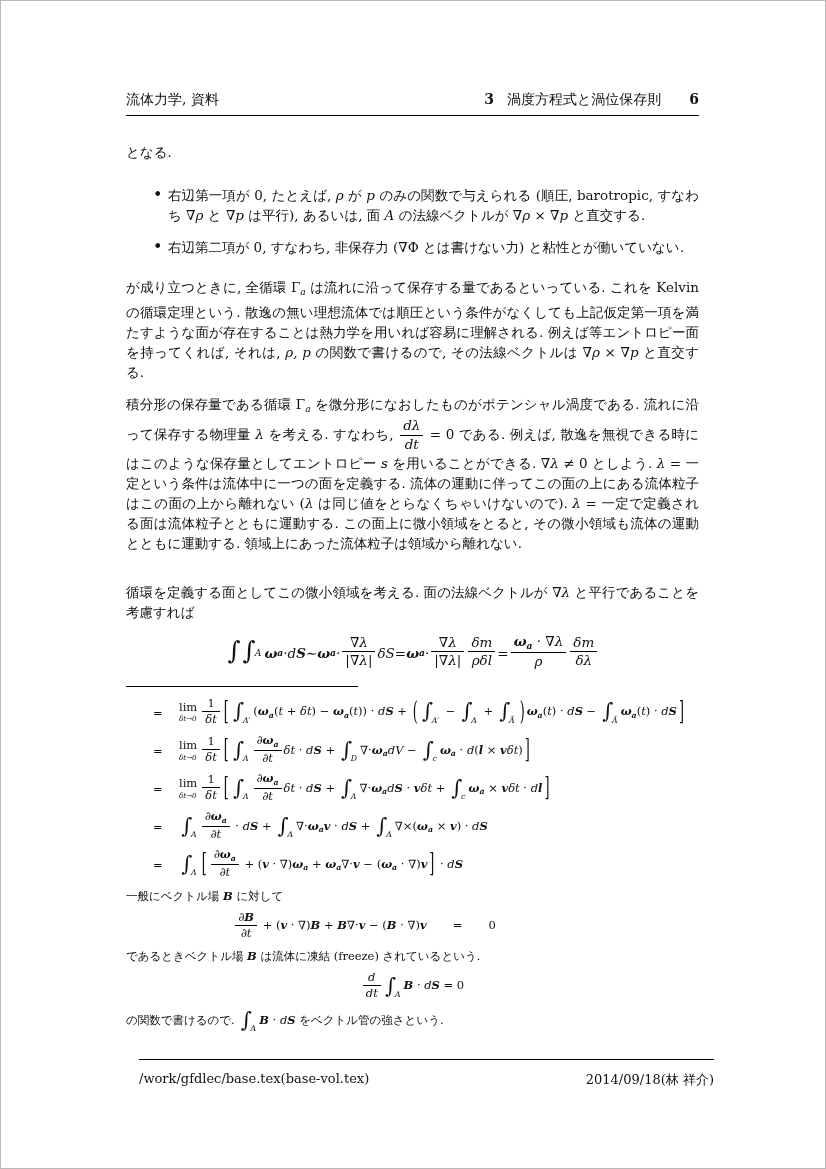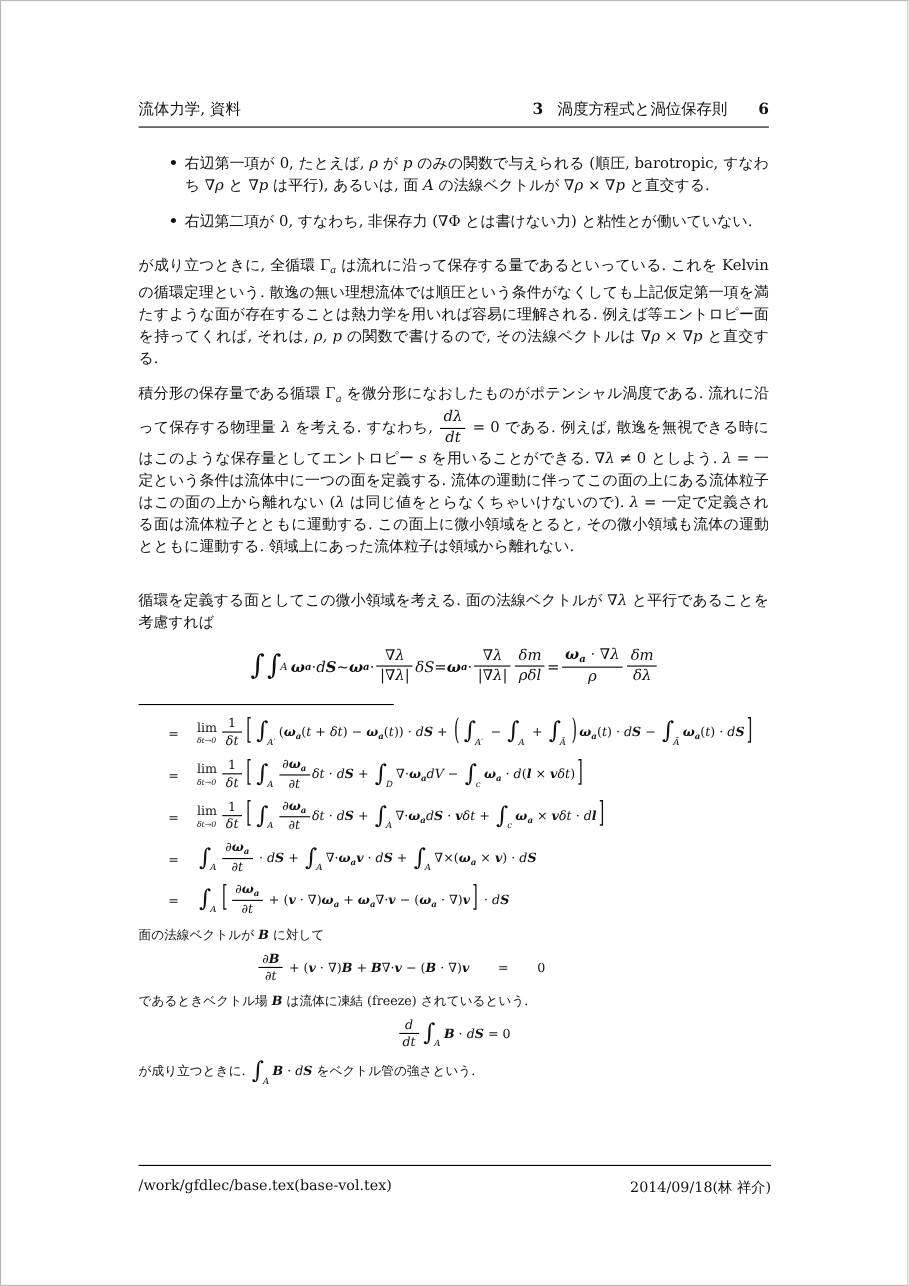--- a/index.html
+++ b/index.html
@@ -32,21 +32,21 @@
   
   .footnote{margin-top:10px;font-size:11.5px;line-height:16px;}
   .fn-rule{width:232px;border-top:1px solid #000;height:0;margin-bottom:11px;}
   .fn-row{display:flex;align-items:center;margin:0 0 6px 27px;min-height:31px;}
   .fn-eqsign{width:26px;flex:none;}
   .fn-expr{white-space:nowrap;}
   .fn-text{margin:7px 0 0;}
   .fn-ceq{text-align:center;margin:8px 0 6px;white-space:nowrap;}
   .fn-ceq.shift{transform:translateX(-48px);}
   
-  .footer{position:absolute;top:1058px;left:125px;width:575px;border-top:1.2px solid #000;
+  .footer{position:absolute;top:1058px;left:138px;width:575px;border-top:1.2px solid #000;
           padding-top:11px;display:flex;justify-content:space-between;font-size:13px;}
   
   .seg-m{font-family:"DejaVu Serif","Liberation Serif",serif;font-style:italic;}
   .seg-r{font-family:"DejaVu Serif","Liberation Serif",serif;}
   .seg-b{font-family:"DejaVu Serif","Liberation Serif",serif;font-style:italic;font-weight:700;}
   .seg-sub{font-size:0.68em;vertical-align:-0.35em;}
   .seg-frac{display:inline-block;vertical-align:middle;text-align:center;line-height:1.12;
             margin:0 2px;position:relative;top:-1px;}
   .fnum{display:block;padding:0 3px 1px;text-align:center;}
   .fden{display:block;border-top:1px solid #000;padding:1px 3px 0;}
@@ -69,20 +69,21 @@
 
   <div class="hdr">
     <span class="hdr-left">流体力学, 資料</span>
     <span class="hdr-right">
       <span class="hdr-num">3</span>
       <span class="hdr-title">渦度方程式と渦位保存則</span>
       <span class="hdr-num hdr-page">6</span>
     </span>
   </div>
 
+  <p class="txt" id="tonaru"><span class="seg-s">となる.</span></p>
 
 
   <div class="bullets">
     <div class="bullet">
       <span class="bullet-marker">•</span>
       <span class="bullet-text txt"><span class="seg-s">右辺第一項が </span><span class="seg-r">0</span><span class="seg-s">, たとえば, </span><span class="seg-m">ρ</span><span class="seg-s"> が </span><span class="seg-m">p</span><span class="seg-s"> のみの関数で与えられる (順圧, barotropic, すなわち </span><span class="seg-r">∇</span><span class="seg-m">ρ</span><span class="seg-s"> と </span><span class="seg-r">∇</span><span class="seg-m">p</span><span class="seg-s"> は平行), あるいは, 面 </span><span class="seg-m">A</span><span class="seg-s"> の法線ベクトルが </span><span class="seg-r">∇</span><span class="seg-m">ρ</span><span class="seg-r"> × ∇</span><span class="seg-m">p</span><span class="seg-s"> と直交する.</span></span>
     </div>
     <div class="bullet">
       <span class="bullet-marker">•</span>
       <span class="bullet-text txt"><span class="seg-s">右辺第二項が </span><span class="seg-r">0</span><span class="seg-s">, すなわち, 非保存力 (</span><span class="seg-r">∇Φ</span><span class="seg-s"> とは書けない力) と粘性とが働いていない.</span></span>
@@ -155,29 +156,29 @@
       <div class="fn-row">
         <span class="fn-eqsign">=</span>
         <span class="fn-expr"><span class="seg-ig">∫</span><span class="seg-isub"><span class="seg-m">A</span></span><span class="seg-frac"><span class="fnum"><span class="seg-m">∂</span><span class="seg-b">ω</span><span class="seg-sub"><span class="seg-b">a</span></span></span><span class="fden"><span class="seg-m">∂t</span></span></span><span class="seg-r"> · </span><span class="seg-m">d</span><span class="seg-b">S</span><span class="seg-r"> + </span><span class="seg-ig">∫</span><span class="seg-isub"><span class="seg-m">A</span></span><span class="seg-r">∇·</span><span class="seg-b">ω</span><span class="seg-sub"><span class="seg-b">a</span></span><span class="seg-b">v</span><span class="seg-r"> · </span><span class="seg-m">d</span><span class="seg-b">S</span><span class="seg-r"> + </span><span class="seg-ig">∫</span><span class="seg-isub"><span class="seg-m">A</span></span><span class="seg-r">∇×(</span><span class="seg-b">ω</span><span class="seg-sub"><span class="seg-b">a</span></span><span class="seg-r"> × </span><span class="seg-b">v</span><span class="seg-r">) · </span><span class="seg-m">d</span><span class="seg-b">S</span></span>
       </div>
       <div class="fn-row">
         <span class="fn-eqsign">=</span>
         <span class="fn-expr"><span class="seg-ig">∫</span><span class="seg-isub"><span class="seg-m">A</span></span><span class="seg-big">[</span><span class="seg-frac"><span class="fnum"><span class="seg-m">∂</span><span class="seg-b">ω</span><span class="seg-sub"><span class="seg-b">a</span></span></span><span class="fden"><span class="seg-m">∂t</span></span></span><span class="seg-r"> + (</span><span class="seg-b">v</span><span class="seg-r"> · ∇)</span><span class="seg-b">ω</span><span class="seg-sub"><span class="seg-b">a</span></span><span class="seg-r"> + </span><span class="seg-b">ω</span><span class="seg-sub"><span class="seg-b">a</span></span><span class="seg-r">∇·</span><span class="seg-b">v</span><span class="seg-r"> − (</span><span class="seg-b">ω</span><span class="seg-sub"><span class="seg-b">a</span></span><span class="seg-r"> · ∇)</span><span class="seg-b">v</span><span class="seg-big">]</span><span class="seg-r"> · </span><span class="seg-m">d</span><span class="seg-b">S</span></span>
       </div>
     </div>
 
-    <p class="fn-text"><span class="seg-s">面の法線ベクトルが </span><span class="seg-b">B</span><span class="seg-s"> に対して</span></p>
+    <p class="fn-text"><span class="seg-s">一般にベクトル場 </span><span class="seg-b">B</span><span class="seg-s"> に対して</span></p>
 
     <div class="fn-ceq shift"><span class="seg-frac"><span class="fnum"><span class="seg-m">∂</span><span class="seg-b">B</span></span><span class="fden"><span class="seg-m">∂t</span></span></span><span class="seg-r"> + (</span><span class="seg-b">v</span><span class="seg-r"> · ∇)</span><span class="seg-b">B</span><span class="seg-r"> + </span><span class="seg-b">B</span><span class="seg-r">∇·</span><span class="seg-b">v</span><span class="seg-r"> − (</span><span class="seg-b">B</span><span class="seg-r"> · ∇)</span><span class="seg-b">v</span><span class="seg-sp" style="width: 26px;"></span><span class="seg-r">=</span><span class="seg-sp" style="width: 26px;"></span><span class="seg-r">0</span></div>
 
     <p class="fn-text"><span class="seg-s">であるときベクトル場 </span><span class="seg-b">B</span><span class="seg-s"> は流体に凍結 (freeze) されているという.</span></p>
 
     <div class="fn-ceq"><span class="seg-frac"><span class="fnum"><span class="seg-m">d</span></span><span class="fden"><span class="seg-m">dt</span></span></span><span class="seg-ig">∫</span><span class="seg-isub"><span class="seg-m">A</span></span><span class="seg-b">B</span><span class="seg-r"> · </span><span class="seg-m">d</span><span class="seg-b">S</span><span class="seg-r"> = 0</span></div>
 
-    <p class="fn-text"><span class="seg-s">が成り立つときに. </span><span class="seg-ig">∫</span><span class="seg-isub"><span class="seg-m">A</span></span><span class="seg-b">B</span><span class="seg-r"> · </span><span class="seg-m">d</span><span class="seg-b">S</span><span class="seg-s"> をベクトル管の強さという.</span></p>
+    <p class="fn-text"><span class="seg-s">の関数で書けるので. </span><span class="seg-ig">∫</span><span class="seg-isub"><span class="seg-m">A</span></span><span class="seg-b">B</span><span class="seg-r"> · </span><span class="seg-m">d</span><span class="seg-b">S</span><span class="seg-s"> をベクトル管の強さという.</span></p>
   </div>
 
   <div class="footer">
     <span>/work/gfdlec/base.tex(base-vol.tex)</span>
     <span>2014/09/18(林 祥介)</span>
   </div>
 
 </div>
 
 </body></html>

